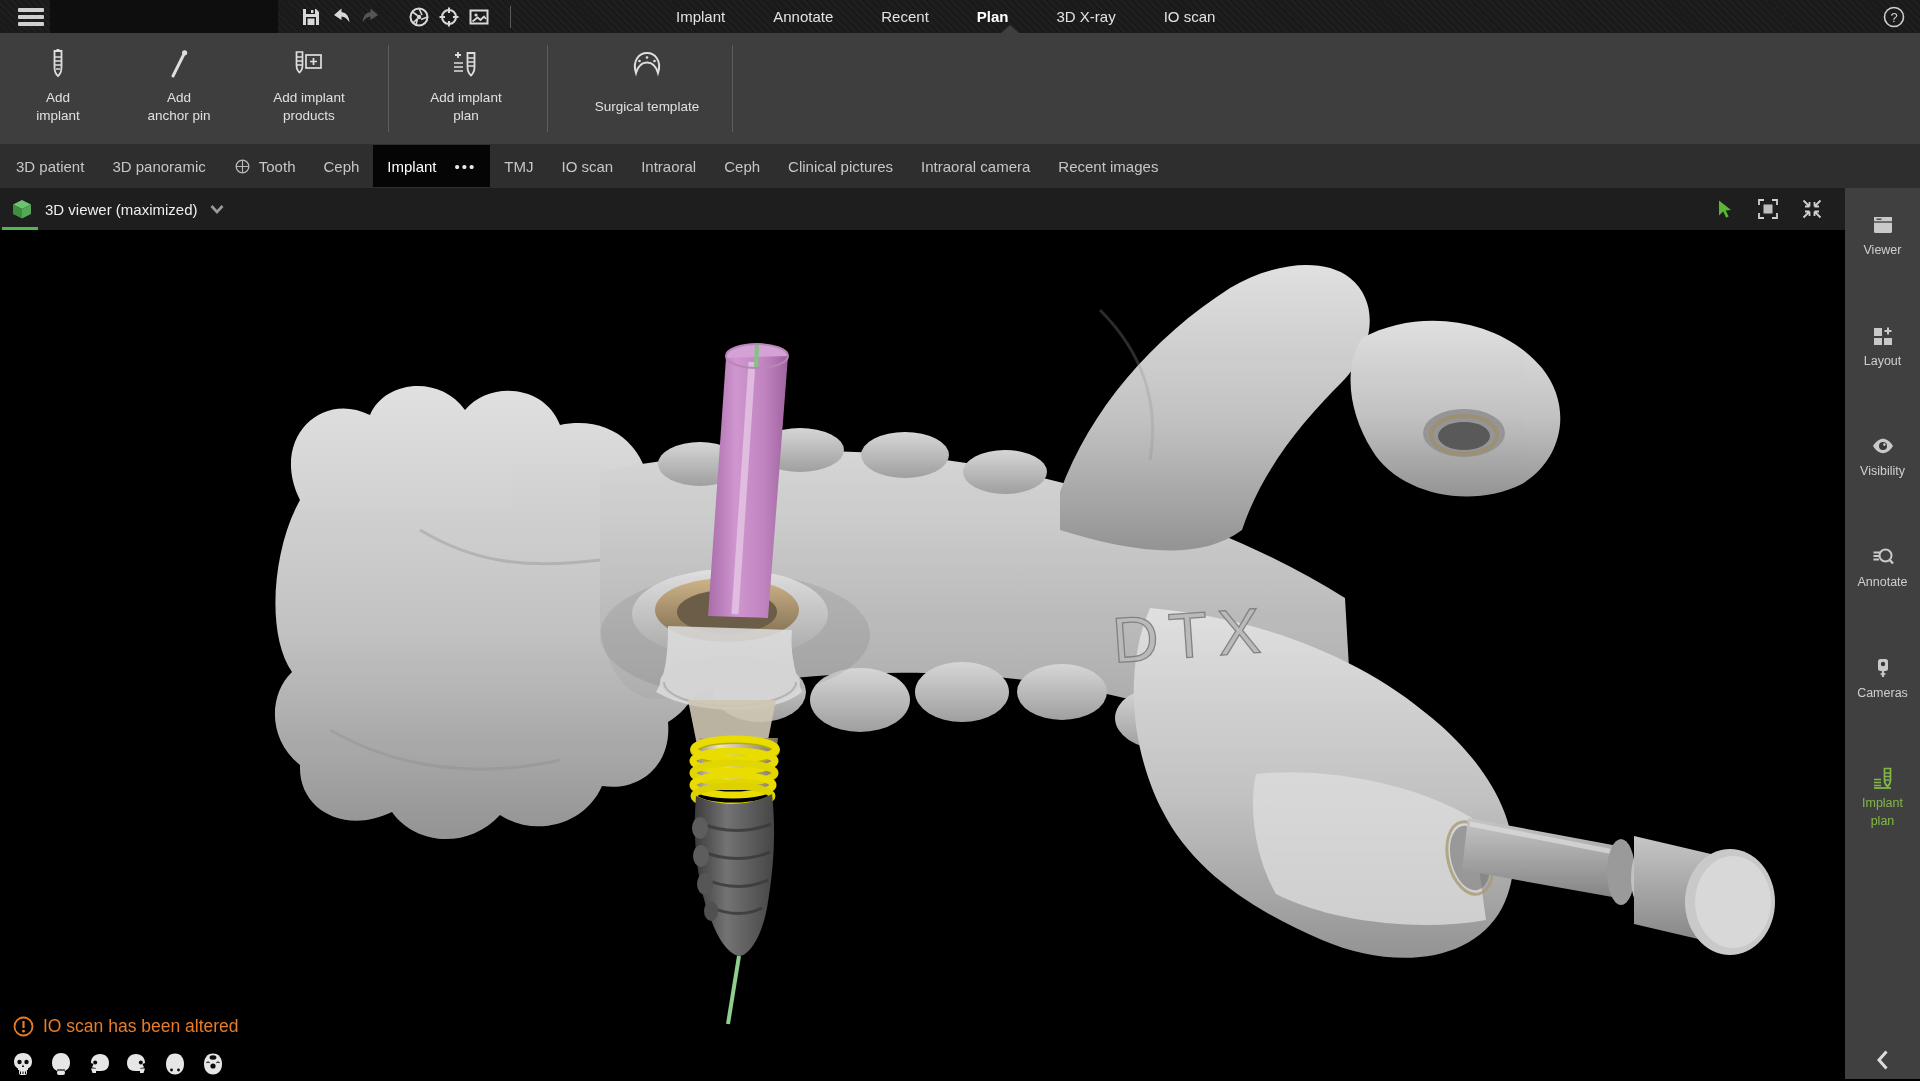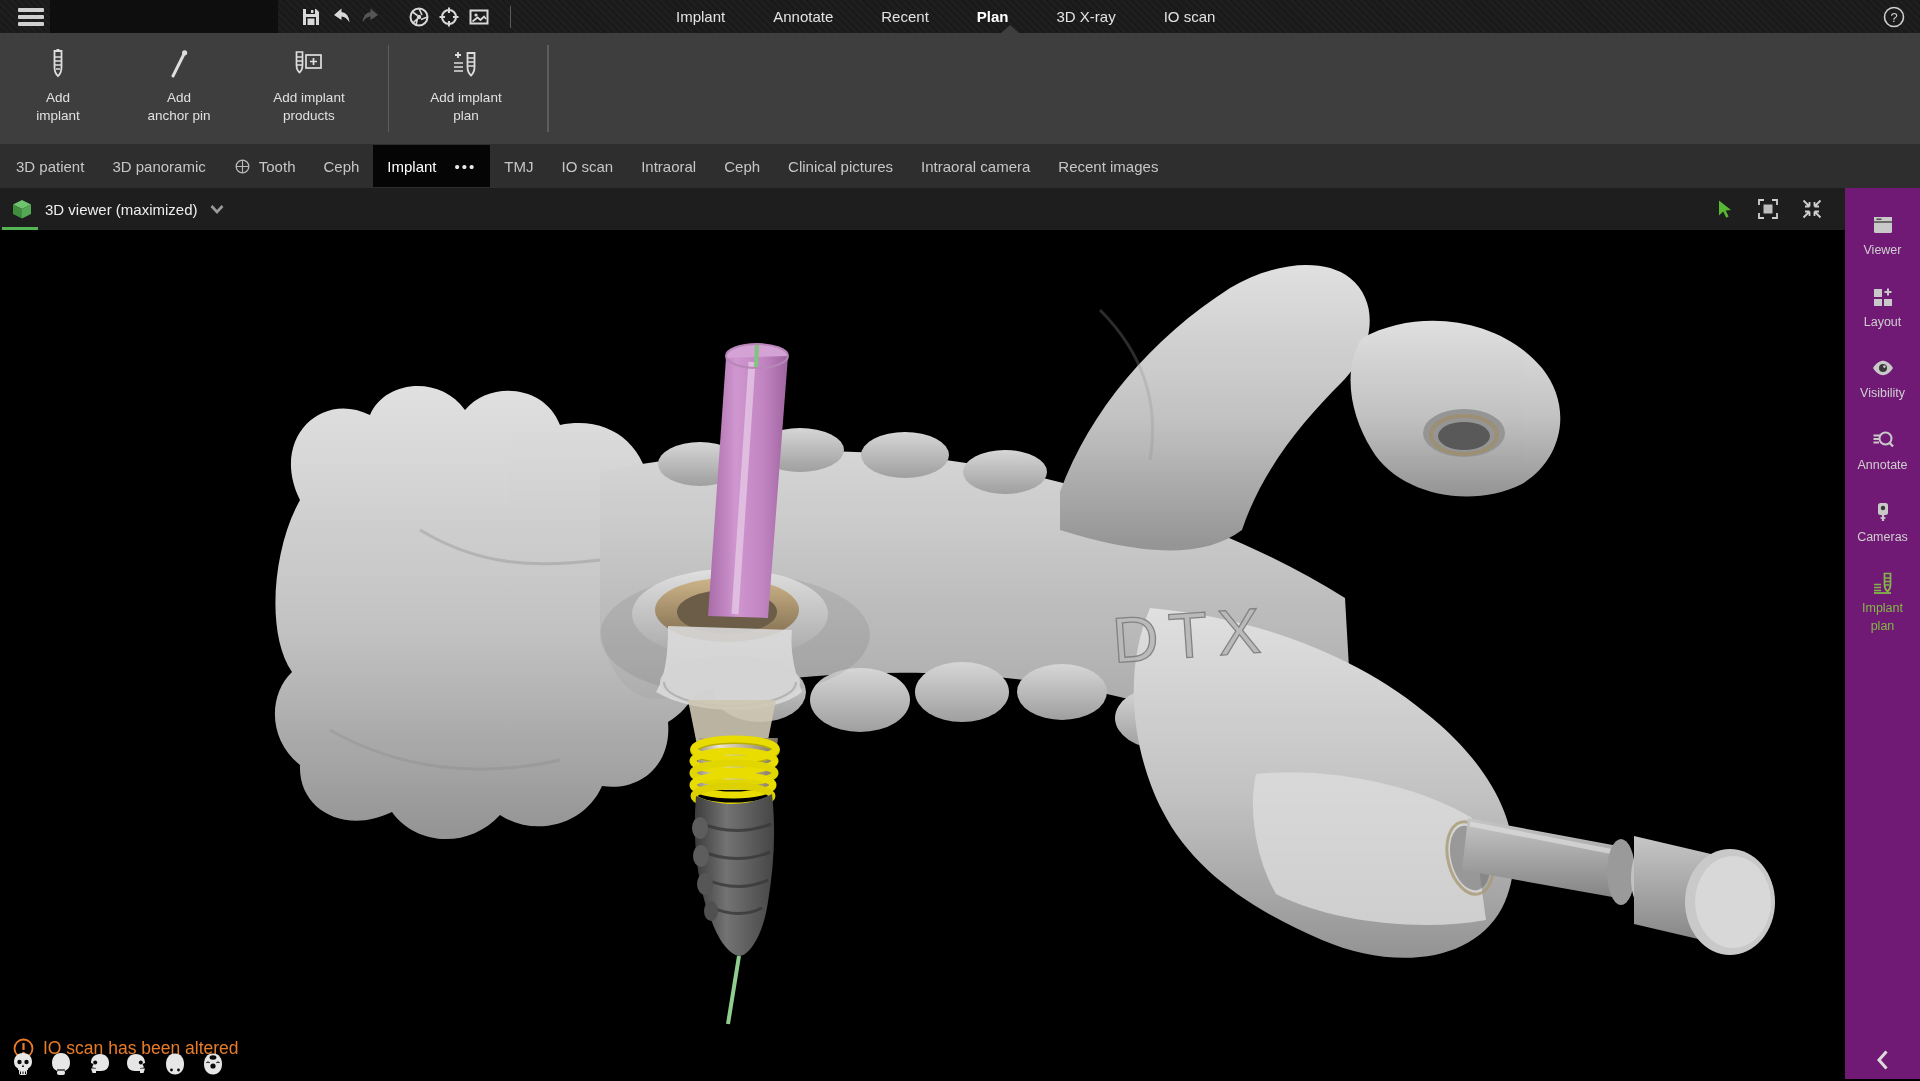--- a/index.html
+++ b/index.html
@@ -58,29 +58,29 @@
   .cube { width:22px; height:22px; margin-left:11px; }
   .viewer-title { color:#ededed; font-size:15px; margin-left:12px; }
   .chev-down { width:18px; height:18px; color:#9a9a9a; margin-left:10px; cursor:pointer; }
   .vh-spacer { flex:1; }
   .vh-icon { width:22px; height:22px; margin-right:22px; color:#cfcfcf; cursor:pointer; }
   .vh-icon.cursor { color:#58b832; }
 
   .canvas { flex:1; position:relative; background:#000; }
   .scene { position:absolute; inset:0; }
 
-  .warning { position:absolute; left:13px; bottom:20px; display:flex; align-items:center; gap:9px;
+  .warning { position:absolute; left:13px; bottom:42px; display:flex; align-items:center; gap:9px;
              color:#e87c28; font-size:17.5px; }
   .warn-icon { width:21px; height:21px; }
   .view-buttons { position:absolute; left:10px; bottom:2px; display:flex; gap:12px; }
   .view-btn { width:26px; height:26px; cursor:pointer; color:#e6e6e6; }
 
   
-  .sidebar { width:75px; background:#701a75; display:flex; flex-direction:column; align-items:center;
-             padding-top:12px; position:relative; }
+  .sidebar { width:75px; background:#404040; display:flex; flex-direction:column; align-items:center;
+             padding-top:12px; position:relative;gap:39px; }
   .side-item { width:100%; padding:13px 0; display:flex; flex-direction:column; align-items:center;
                gap:6px; color:#cfcfcf; font-size:12.5px; line-height:1.25; cursor:pointer; text-align:center; }
   .side-item .s-icon { width:24px; height:24px; color:#c9c9c9; }
   .side-item.active { color:#82b747; }
   .side-item.active .s-icon { color:#82b747; }
   .sidebar-collapse { position:absolute; bottom:6px; left:50%; transform:translateX(-50%);
                       width:26px; height:26px; color:#dcdcdc; cursor:pointer; }
 </style>
 </head>
 <body>
@@ -196,20 +196,33 @@
     </svg>
       </div>
     <div class="tool-label">
         <div>Add implant</div>
         <div>plan</div>
       </div>
   </div>
 
   <div class="tool-sep s2"></div>
 
+  <div class="tool-btn w170">
+    <div class="tool-icon">
+        <svg width="36" height="32" viewBox="0 0 36 32">
+      <path d="M7 25 C3 13 10 5 18 5 C26 5 33 13 29 25 C27 18 23 14.5 18 14.5 C13 14.5 9 18 7 25 Z" fill="none" stroke="currentColor" stroke-width="2"></path>
+      <circle cx="10.5" cy="13" r="1.3" fill="currentColor"></circle>
+          <circle cx="18" cy="9.5" r="1.3" fill="currentColor"></circle>
+          <circle cx="25.5" cy="13" r="1.3" fill="currentColor"></circle>
+    </svg>
+      </div>
+    <div class="tool-label">
+        <div>Surgical template</div>
+      </div>
+  </div>
 
   <div class="tool-sep s3"></div>
 </div>
 
 <div class="tabbar">
   <div class="tab">
       <span>3D patient</span>
     </div>
   <div class="tab">
       <span>3D panoramic</span>

